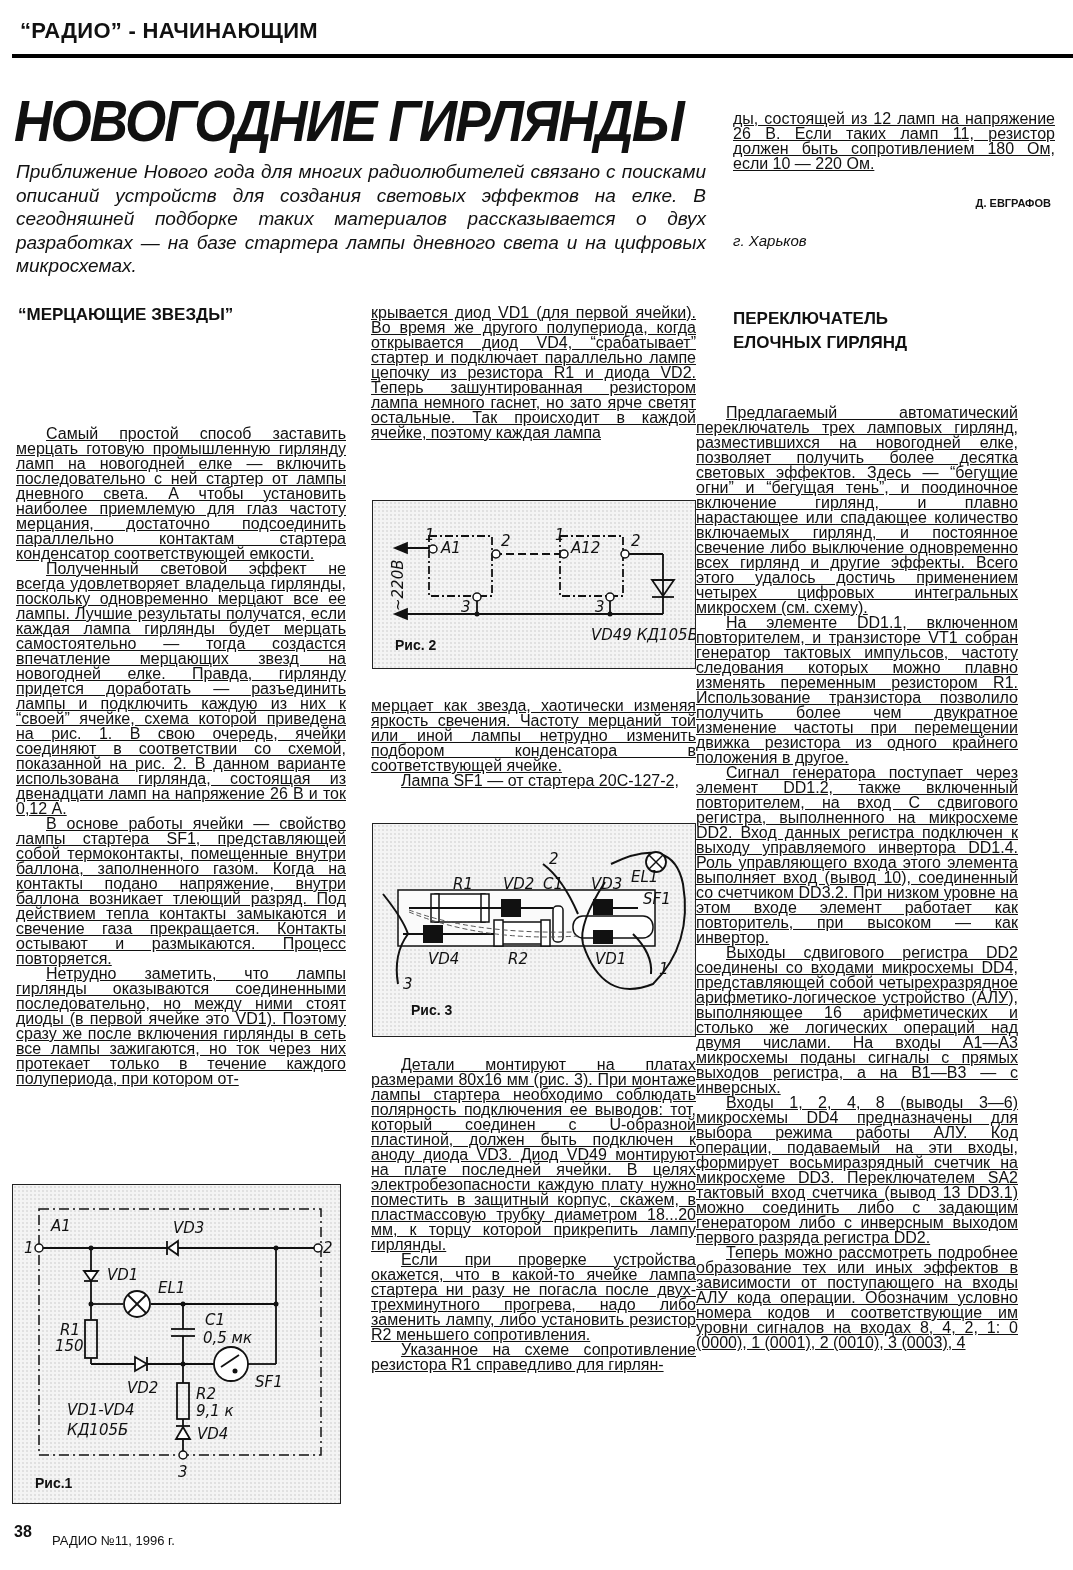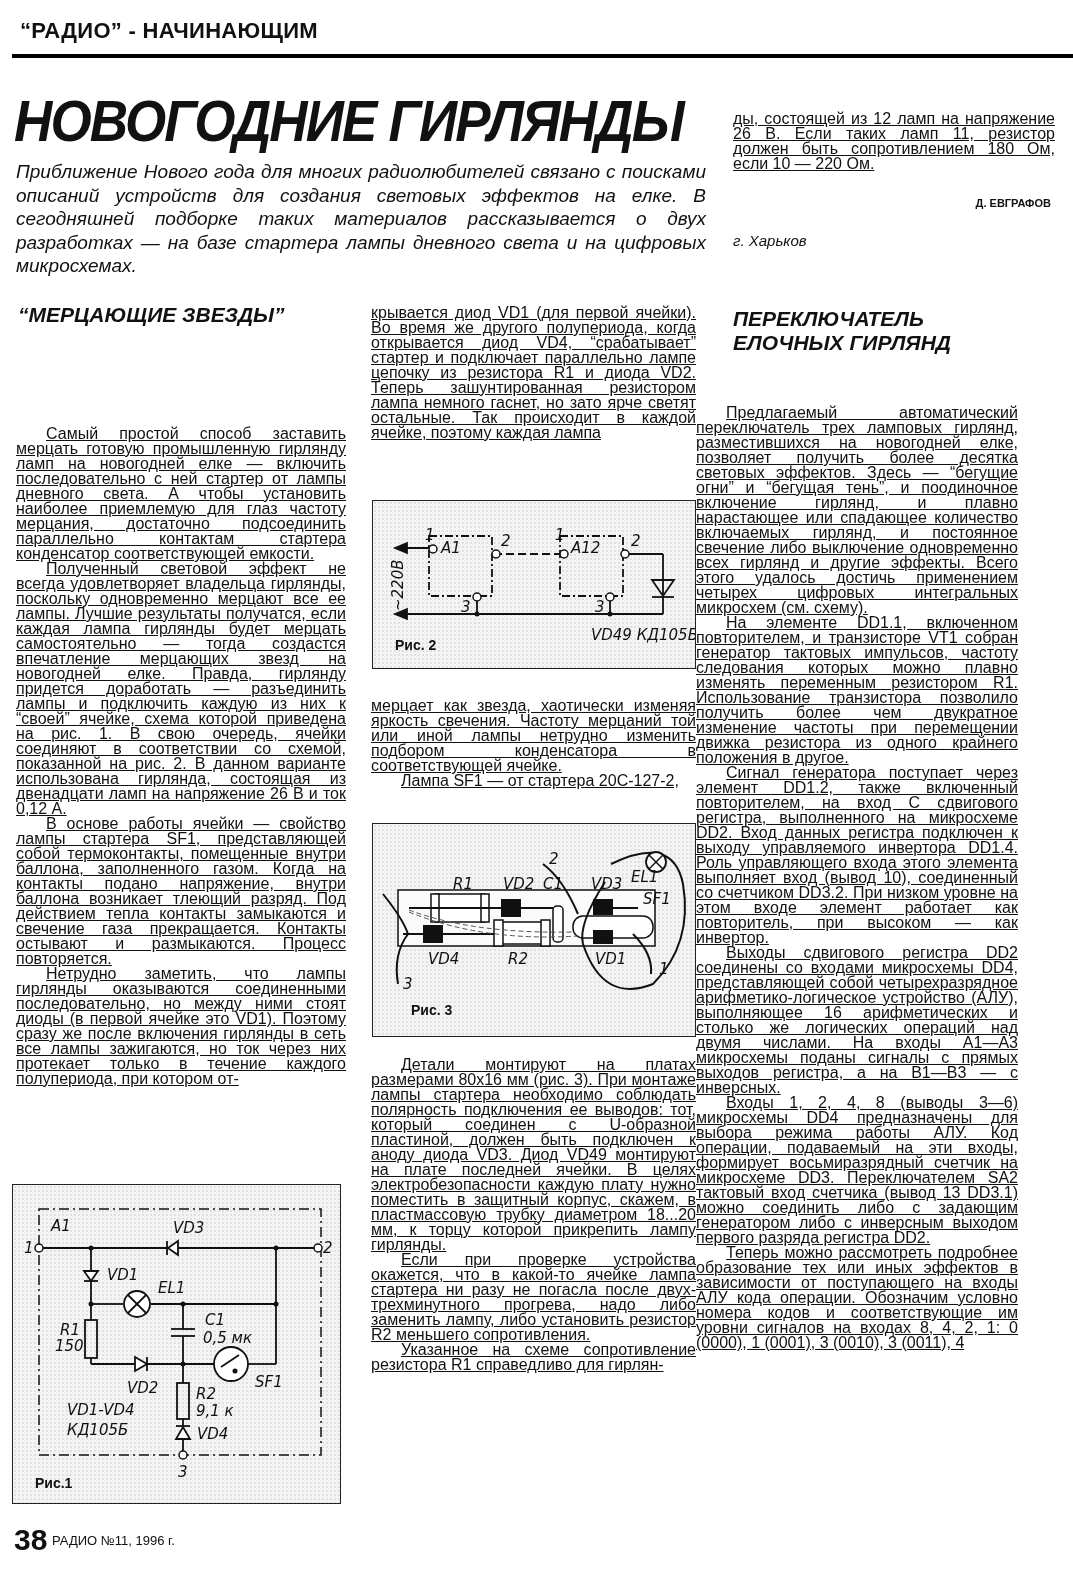--- a/index.html
+++ b/index.html
@@ -5,28 +5,28 @@
   html, body { margin: 0; padding: 0; background: #ffffff; }
   body { width: 1073px; height: 1570px; position: relative; overflow: hidden; color: #111; font-family: "Liberation Sans", sans-serif; }
   .abs { position: absolute; }
   .rubric { left: 20px; top: 18px; font-size: 22px; font-weight: bold; letter-spacing: 0.3px; font-family: Liberation Sans, sans-serif; }
   .topline { left: 12px; top: 54px; width: 1061px; height: 4px; background: #000; }
   .title { left: 14px; top: 88px; font-size: 57px; font-weight: bold; font-style: italic; letter-spacing: -2px; transform: scaleX(0.93); transform-origin: left top; font-family: "Liberation Sans", sans-serif; }
   .lead { left: 16px; top: 160px; width: 690px; font-size: 19px; line-height: 23.5px; font-style: italic; text-align: justify; font-family: "Liberation Sans", sans-serif; }
   .col { position: absolute; font-size: 16px; line-height: 15px; text-align: justify; font-family: "Liberation Sans", sans-serif; text-decoration: underline; }
   .col p { margin: 0; text-indent: 0; }
   .col p.ind { text-indent: 30px; }
-  .h2 { position: absolute; font-weight: bold; font-size: 21px; line-height: 22px; font-family: "Liberation Sans", sans-serif; font-style: italic; }
+  .h2 { position: absolute; font-weight: bold; font-size: 17px; line-height: 22px; font-family: "Liberation Sans", sans-serif; }
   .author { right: 22px; top: 197px; font-size: 11px; font-weight: bold; }
   .city { left: 733px; top: 232px; font-size: 15px; font-style: italic; }
   .fig { position: absolute; border: 1.5px solid #222; background-color: #f4f4f4;
          background-image: radial-gradient(#c9c9c9 0.6px, transparent 0.8px); background-size: 4px 4px; }
   .fig-cap { position: absolute; font-weight: bold; font-size: 14px; font-family: "Liberation Sans", sans-serif; }
   .schem-label { font-family: "DejaVu Sans", sans-serif; font-style: italic; font-size: 15px; fill: #111; }
-  .footer-num { left: 14px; top: 1523px; font-size: 30px; font-weight: bold; }
+  .footer-num { left: 14px; top: 1523px; font-size: 16px; font-weight: bold; }
   .footer-txt { left: 52px; top: 1533px; font-size: 13px; }
 </style>
 </head>
 <body>
 
 <div class="abs rubric">“РАДИО” - НАЧИНАЮЩИМ</div>
 <div class="abs topline"></div>
 <div class="abs title">НОВОГОДНИЕ ГИРЛЯНДЫ</div>
 <div class="abs lead">Приближение Нового года для многих радиолюбителей связано с поисками описаний устройств для создания световых эффектов на елке. В сегодняшней подборке таких материалов рассказывается о двух разработках — на базе стартера лампы дневного света и на цифровых микросхемах.</div>
 
@@ -229,17 +229,17 @@
 
 <div class="h2" style="left:733px; top:308px;">ПЕРЕКЛЮЧАТЕЛЬ</div>
 <div class="h2" style="left:733px; top:332px;">ЕЛОЧНЫХ ГИРЛЯНД</div>
 
 <div class="col" style="left:696px; top:405px; width:322px;">
   <p class="ind">Предлагаемый автоматический переключатель трех ламповых гирлянд, разместившихся на новогодней елке, позволяет получить более десятка световых эффектов. Здесь — “бегущие огни” и “бегущая тень”, и поодиночное включение гирлянд, и плавно нарастающее или спадающее количество включаемых гирлянд, и постоянное свечение либо выключение одновременно всех гирлянд и другие эффекты. Всего этого удалось достичь применением четырех цифровых интегральных микросхем (см. схему).</p>
   <p class="ind">На элементе DD1.1, включенном повторителем, и транзисторе VT1 собран генератор тактовых импульсов, частоту следования которых можно плавно изменять переменным резистором R1. Использование транзистора позволило получить более чем двукратное изменение частоты при перемещении движка резистора из одного крайнего положения в другое.</p>
   <p class="ind">Сигнал генератора поступает через элемент DD1.2, также включенный повторителем, на вход С сдвигового регистра, выполненного на микросхеме DD2. Вход данных регистра подключен к выходу управляемого инвертора DD1.4. Роль управляющего входа этого элемента выполняет вход (вывод 10), соединенный со счетчиком DD3.2. При низком уровне на этом входе элемент работает как повторитель, при высоком — как инвертор.</p>
   <p class="ind">Выходы сдвигового регистра DD2 соединены со входами микросхемы DD4, представляющей собой четырехразрядное арифметико-логическое устройство (АЛУ), выполняющее 16 арифметических и столько же логических операций над двумя числами. На входы А1—А3 микросхемы поданы сигналы с прямых выходов регистра, а на В1—В3 — с инверсных.</p>
   <p class="ind">Входы 1, 2, 4, 8 (выводы 3—6) микросхемы DD4 предназначены для выбора режима работы АЛУ. Код операции, подаваемый на эти входы, формирует восьмиразрядный счетчик на микросхеме DD3. Переключателем SA2 тактовый вход счетчика (вывод 13 DD3.1) можно соединить либо с задающим генератором либо с инверсным выходом первого разряда регистра DD2.</p>
-  <p class="ind">Теперь можно рассмотреть подробнее образование тех или иных эффектов в зависимости от поступающего на входы АЛУ кода операции. Обозначим условно номера кодов и соответствующие им уровни сигналов на входах 8, 4, 2, 1: 0 (0000), 1 (0001), 3 (0010), 3 (0011), 4</p>
+  <p class="ind">Теперь можно рассмотреть подробнее образование тех или иных эффектов в зависимости от поступающего на входы АЛУ кода операции. Обозначим условно номера кодов и соответствующие им уровни сигналов на входах 8, 4, 2, 1: 0 (0000), 1 (0001), 2 (0010), 3 (0003), 4</p>
 </div>
 
 <div class="abs footer-num">38</div>
 <div class="abs footer-txt">РАДИО №11, 1996 г.</div>
 
 </body></html>

